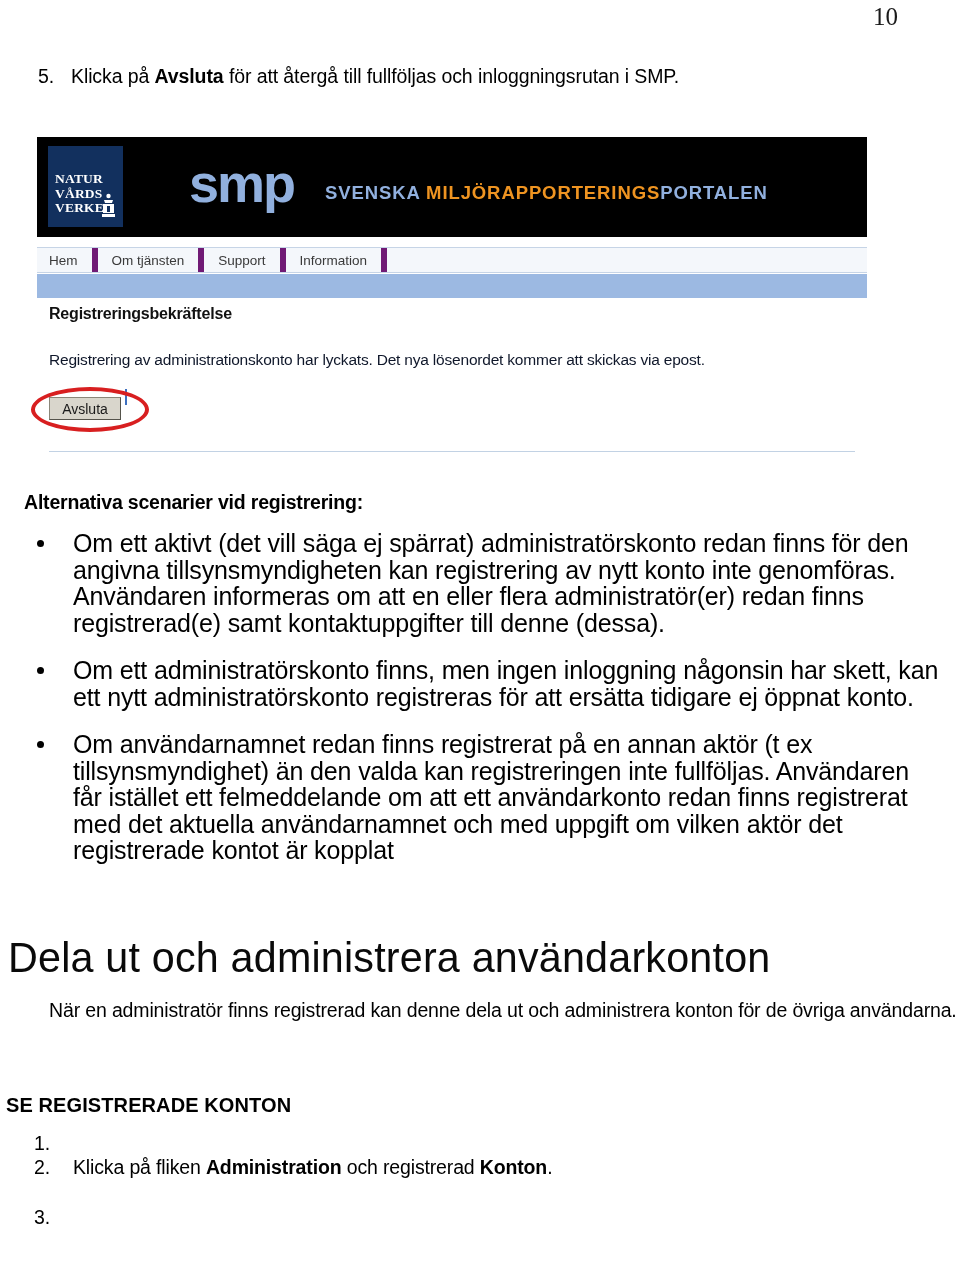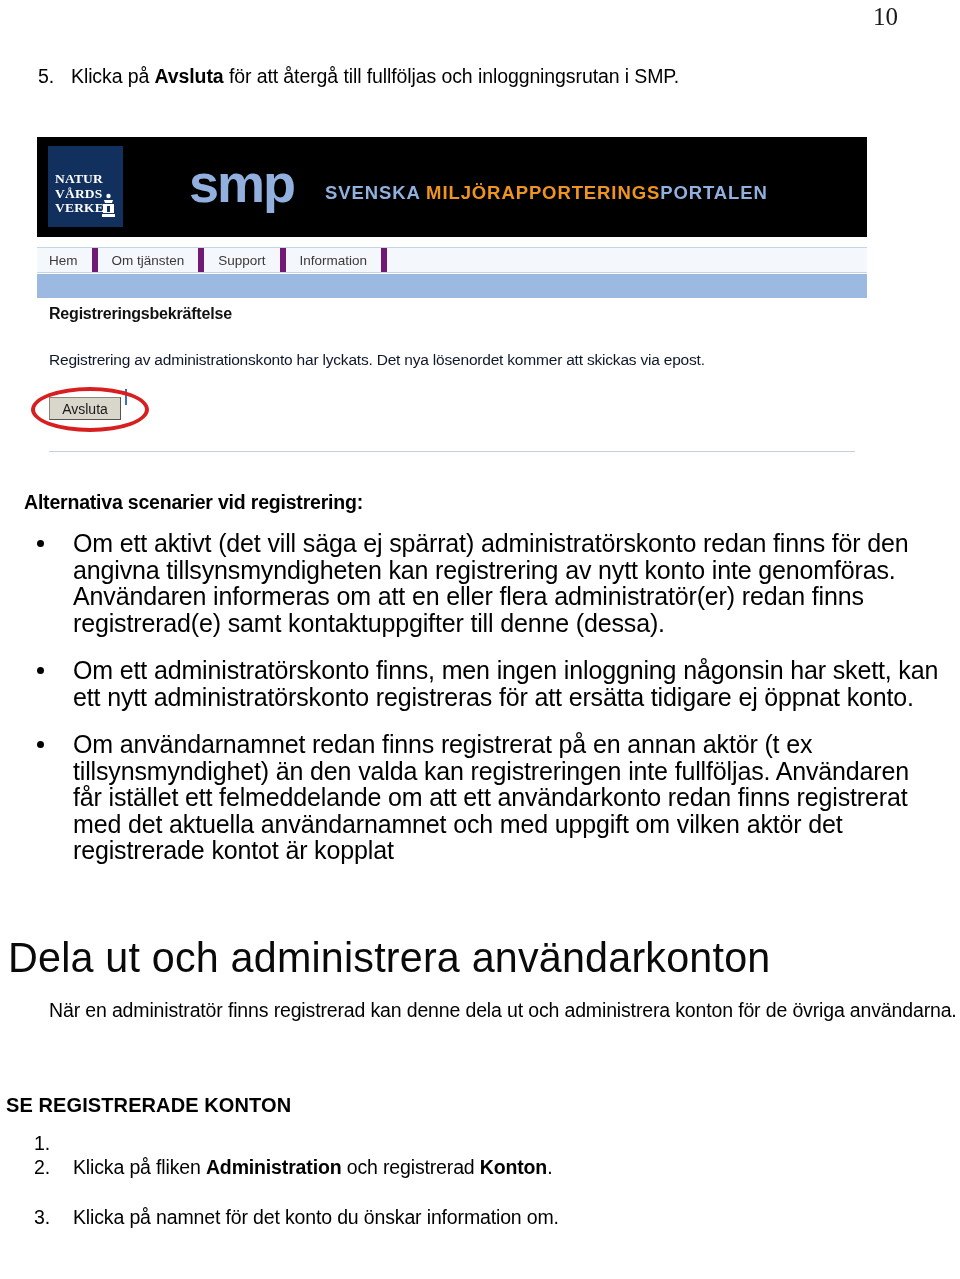--- a/index.html
+++ b/index.html
@@ -382,17 +382,17 @@
   <div class="sub-heading">SE REGISTRERADE KONTON</div>
 
   <div class="steps">
     <div class="step">
       <span class="num">1.</span><b></b><span></span><b></b><span></span>
     </div>
     <div class="step">
       <span class="num">2.</span><span>Klicka på fliken </span><b>Administration</b><span> och registrerad </span><b>Konton</b><span>.</span>
     </div>
     <div class="step">
-      <span class="num">3.</span><span>Klicka på namnet för det konto du önskar information om.</span><b></b><span></span><b></b><span></span>
+      <span class="num">3.</span><b></b><span></span><b></b><span></span>
     </div>
   </div>
 
 </div>
 
 </body></html>

